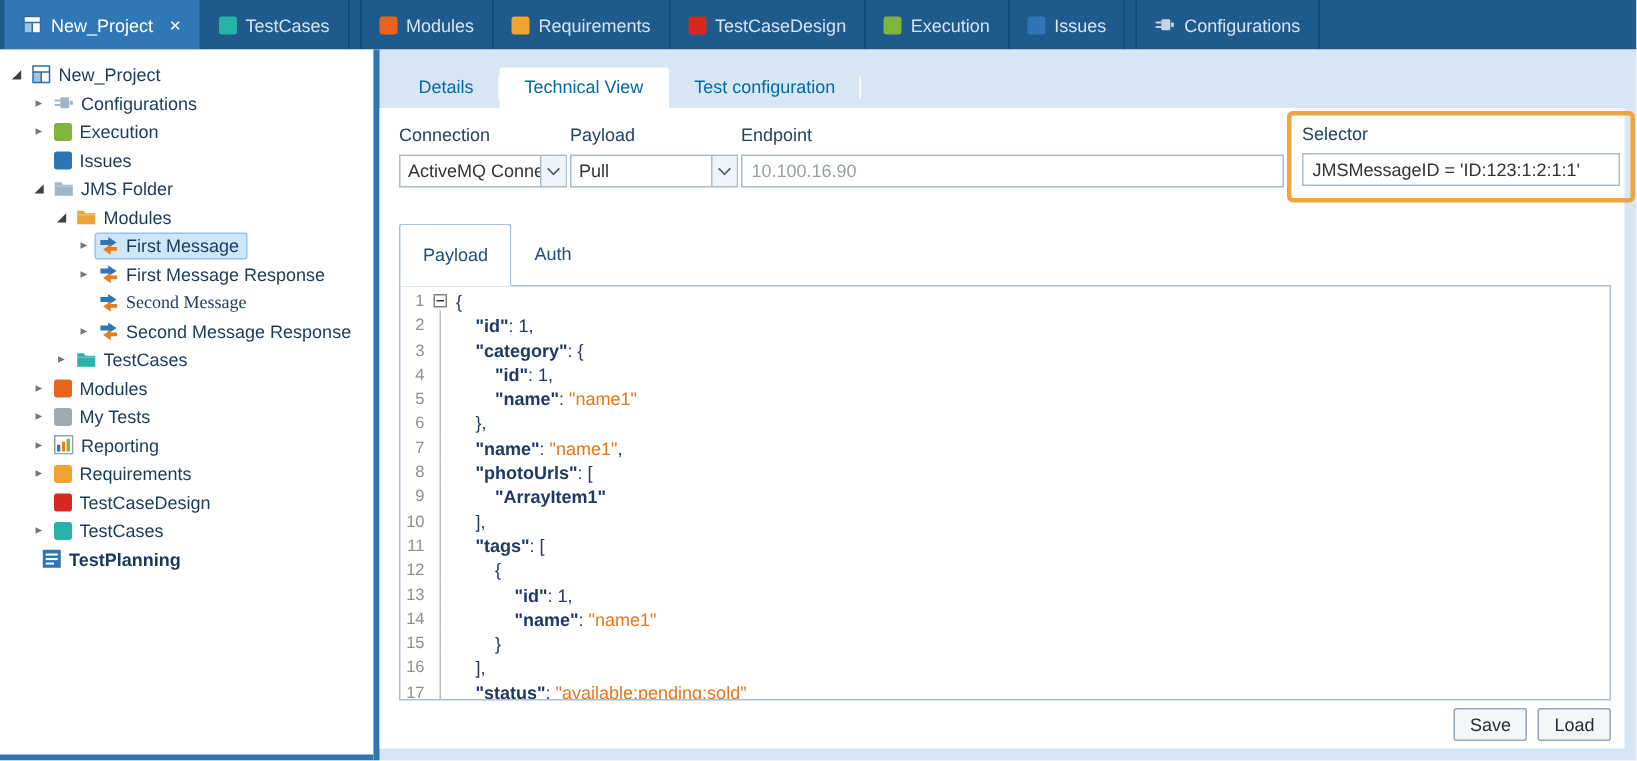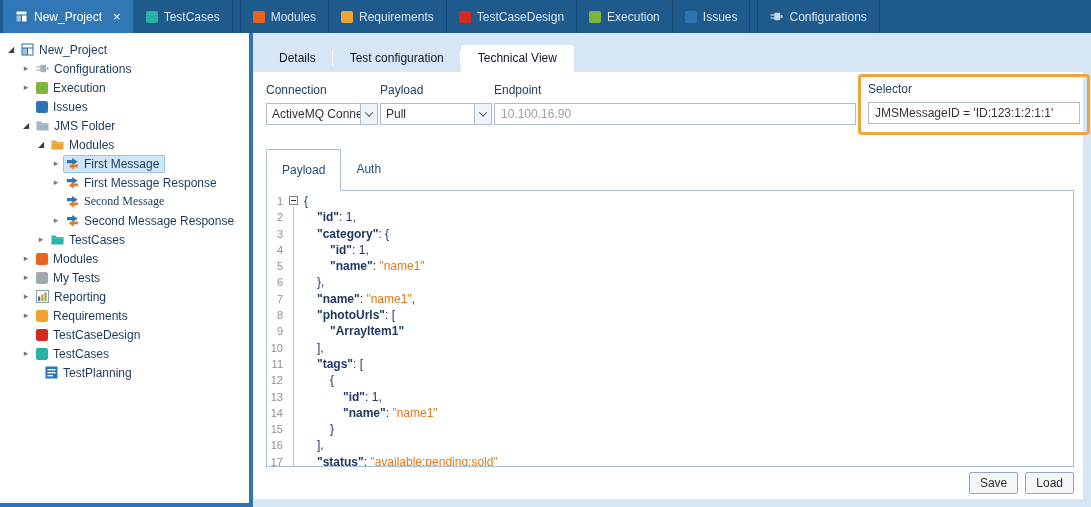--- a/index.html
+++ b/index.html
@@ -28,21 +28,21 @@
   .tree-row{height:19px;display:flex;align-items:center;white-space:nowrap}
   .exp{width:14px;flex:0 0 14px;text-align:center;font-size:9px;color:#767676;line-height:19px}
   .exp.open{color:#3f3f3f;font-size:8px}
   .node{display:flex;align-items:center;gap:5px;padding:1px 5px 1px 2px;border:1px solid transparent;border-radius:2px}
   .node.selected{background:#cfe5f8;border-color:#9ac2e8}
   .tree-label{color:#1b3a5a}
 
   
   .main{flex:1;min-width:0;display:flex;flex-direction:column;border-left:4px solid var(--accent-blue);background:var(--panel-blue);padding:12px 8px 8px 0}
   .view-tabs{display:flex;margin-left:9px;flex:0 0 27px}
-  .view-tab{padding:6px 17px 0;color:#0f172a;position:relative;cursor:default}
+  .view-tab{padding:6px 17px 0;color:#0369a1;position:relative;cursor:default}
   .view-tab:not(.active)::after{content:"";position:absolute;right:0;top:6px;bottom:6px;width:1px;background:rgba(255,255,255,.9)}
   .view-tab.active{background:#fff;border-radius:2px 2px 0 0}
   .panel{flex:1;min-height:0;background:#fff;display:flex;flex-direction:column}
 
   
   .form-row{display:flex;align-items:flex-start;gap:2px;padding:11px 10px 14px 13px}
   .form-row>*{flex-shrink:0}
   .field{display:flex;flex-direction:column;gap:6px}
   .field label{color:#24435f}
   .combo{display:flex;width:112px;height:22px;border:1px solid #a9bccb;background:#fff}
@@ -276,38 +276,38 @@
             <span class="tree-label">TestCaseDesign</span>
           </span>
         </div>
         <div class="tree-row" style="padding-left: 19px;">
           <span class="exp">▸</span>
           <span class="node">
             <span class="icon" style="background:#28b2a6"></span>
             <span class="tree-label">TestCases</span>
           </span>
         </div>
-        <div class="tree-row" style="padding-left: 28px;">
+        <div class="tree-row" style="padding-left: 11px; font-weight: bold;">
           <span class="exp"></span>
           <span class="node">
             <svg class="icon" viewBox="0 0 13 13">
               <rect x="0.5" y="0.5" width="12" height="12" fill="#2e75b6"></rect>
               <rect x="2.5" y="3" width="8" height="1.4" fill="#fff"></rect>
               <rect x="2.5" y="6" width="8" height="1.4" fill="#fff"></rect>
               <rect x="2.5" y="9" width="5.5" height="1.4" fill="#fff"></rect>
             </svg>
             <span class="tree-label">TestPlanning</span>
           </span>
         </div>
       </div>
     <div class="main">
       <div class="view-tabs">
         <div class="view-tab">Details</div>
+        <div class="view-tab active">Technical View</div>
         <div class="view-tab">Test configuration</div>
-        <div class="view-tab active">Technical View</div>
       </div>
       <div class="panel">
         <div class="form-row">
           <div class="field">
             <label>Connection</label>
             <div class="combo">
               <span class="val">ActiveMQ Conne</span>
               <span class="cbtn">
                   <span class="chev"></span>
                 </span>

